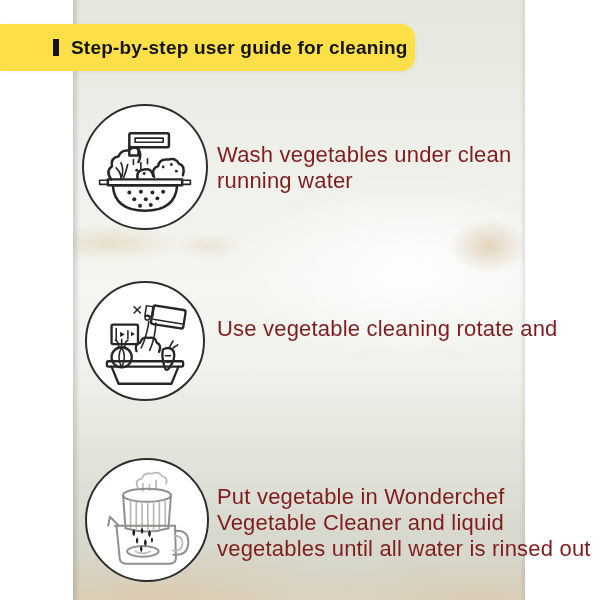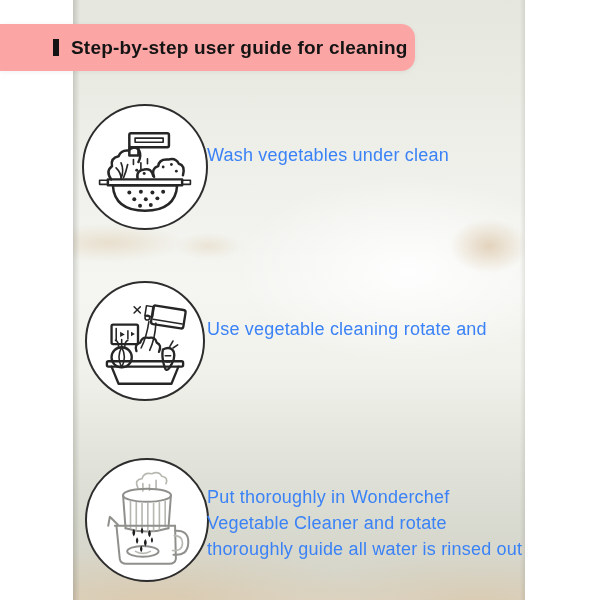--- a/index.html
+++ b/index.html
@@ -19,39 +19,39 @@
       radial-gradient(240px 60px at 90% 100%, rgba(215,194,160,.45), rgba(215,194,160,0) 78%),
       linear-gradient(180deg,#e5e7df 0%,#eaece4 15%,#f0f1ec 32%,#f5f6f2 48%,#f0f1ea 62%,#e2e3da 76%,#d8d9cf 88%,#d7d6ca 96%,#dcd5c6 100%);
   }
   .photo::before{content:"";position:absolute;left:0;top:0;width:7px;height:100%;
     background:linear-gradient(90deg, rgba(80,80,70,.22), rgba(80,80,70,0));}
   .photo::after{content:"";position:absolute;right:0;top:0;width:5px;height:100%;
     background:linear-gradient(270deg, rgba(80,80,70,.12), rgba(80,80,70,0));}
 
   
   .banner{
-    position:absolute;left:0;top:24px;width:415px;height:47px;background:#fca5a5;
+    position:absolute;left:0;top:24px;width:415px;height:47px;background:#fde047;
     border-radius:0 14px 14px 0;box-shadow:0 1px 5px rgba(0,0,0,.06);
     display:flex;align-items:center;padding-left:53px;box-sizing:border-box;
   }
   .bullet{width:6px;height:17px;background:#141414;margin-right:12px;flex:0 0 auto;}
   .title{font-size:19px;font-weight:700;letter-spacing:.2px;color:#141414;white-space:nowrap;}
 
   
   .circle{
     position:absolute;background:#ffffff;border:2px solid #2d2d2d;border-radius:50%;
     display:flex;align-items:center;justify-content:center;box-sizing:border-box;
   }
   .c1{left:82px;top:104px;width:126px;height:126px;}
   .c2{left:85px;top:281px;width:120px;height:120px;}
   .c3{left:85px;top:458px;width:124px;height:124px;}
 
   
   .step-text{
-    position:absolute;left:207px;color:#3b82f6;font-size:18px;line-height:26px;letter-spacing:.2px;
+    position:absolute;left:217px;color:#7f1d1d;font-size:22px;line-height:26px;letter-spacing:.2px;
   }
   .t1{top:142px;}
   .t2{top:316px;}
   .t3{top:484px;}
   .line{display:block;white-space:nowrap;}
 
   svg{display:block;}
   .ink{stroke:#262626;stroke-width:3;fill:none;stroke-linecap:round;stroke-linejoin:round;}
   .ink-thin{stroke:#262626;stroke-width:2;fill:none;stroke-linecap:round;stroke-linejoin:round;}
   .fillink{fill:#262626;stroke:none;}
@@ -104,20 +104,21 @@
         <circle class="fillink" cx="85" cy="93" r="2.4"></circle>
       <circle class="fillink" cx="50" cy="102" r="2.4"></circle>
         <circle class="fillink" cx="64" cy="102" r="2.4"></circle>
       <circle class="fillink" cx="78" cy="101" r="2.4"></circle>
       <circle class="fillink" cx="57" cy="110" r="2.4"></circle>
         <circle class="fillink" cx="70" cy="109" r="2.4"></circle>
     </svg>
   </div>
   <div class="step-text t1">
     <span class="line">Wash vegetables under clean</span>
+    <span class="line">running water</span>
   </div>
 
   <div class="circle c2">
     <svg width="98" height="98" viewBox="0 0 126 126">
 
       <g transform="rotate(9 92 32)">
         <rect class="ink" x="72" y="20" width="42" height="24" rx="3"></rect>
         <rect class="ink-thin" x="63" y="22" width="10" height="13"></rect>
         <line class="ink-thin" x1="74" y1="38" x2="112" y2="38"></line>
       </g>
@@ -172,18 +173,18 @@
       <path class="drop" d="M47 74 q3.4 4.5 0 9 q-3.4 -4.5 0 -9 z"></path>
       <path class="drop" d="M57 72 q3 4 0 8 q-3 -4 0 -8 z"></path>
       <path class="drop" d="M66 75 q3.4 4.5 0 9 q-3.4 -4.5 0 -9 z"></path>
       <path class="drop" d="M51 84 q3 4 0 8 q-3 -4 0 -8 z"></path>
       <path class="drop" d="M61 86 q3.4 4.5 0 9 q-3.4 -4.5 0 -9 z"></path>
       <path class="drop" d="M69 84 q2.6 3.6 0 7 q-2.6 -3.6 0 -7 z"></path>
       <path class="drop" d="M56 94 q3 4 0 8 q-3 -4 0 -8 z"></path>
     </svg>
   </div>
   <div class="step-text t3">
-    <span class="line">Put thoroughly in Wonderchef</span>
-    <span class="line">Vegetable Cleaner and rotate</span>
-    <span class="line">thoroughly guide all water is rinsed out</span>
+    <span class="line">Put vegetable in Wonderchef</span>
+    <span class="line">Vegetable Cleaner and liquid</span>
+    <span class="line">vegetables until all water is rinsed out</span>
   </div>
 
 </div>
 
 </body></html>

